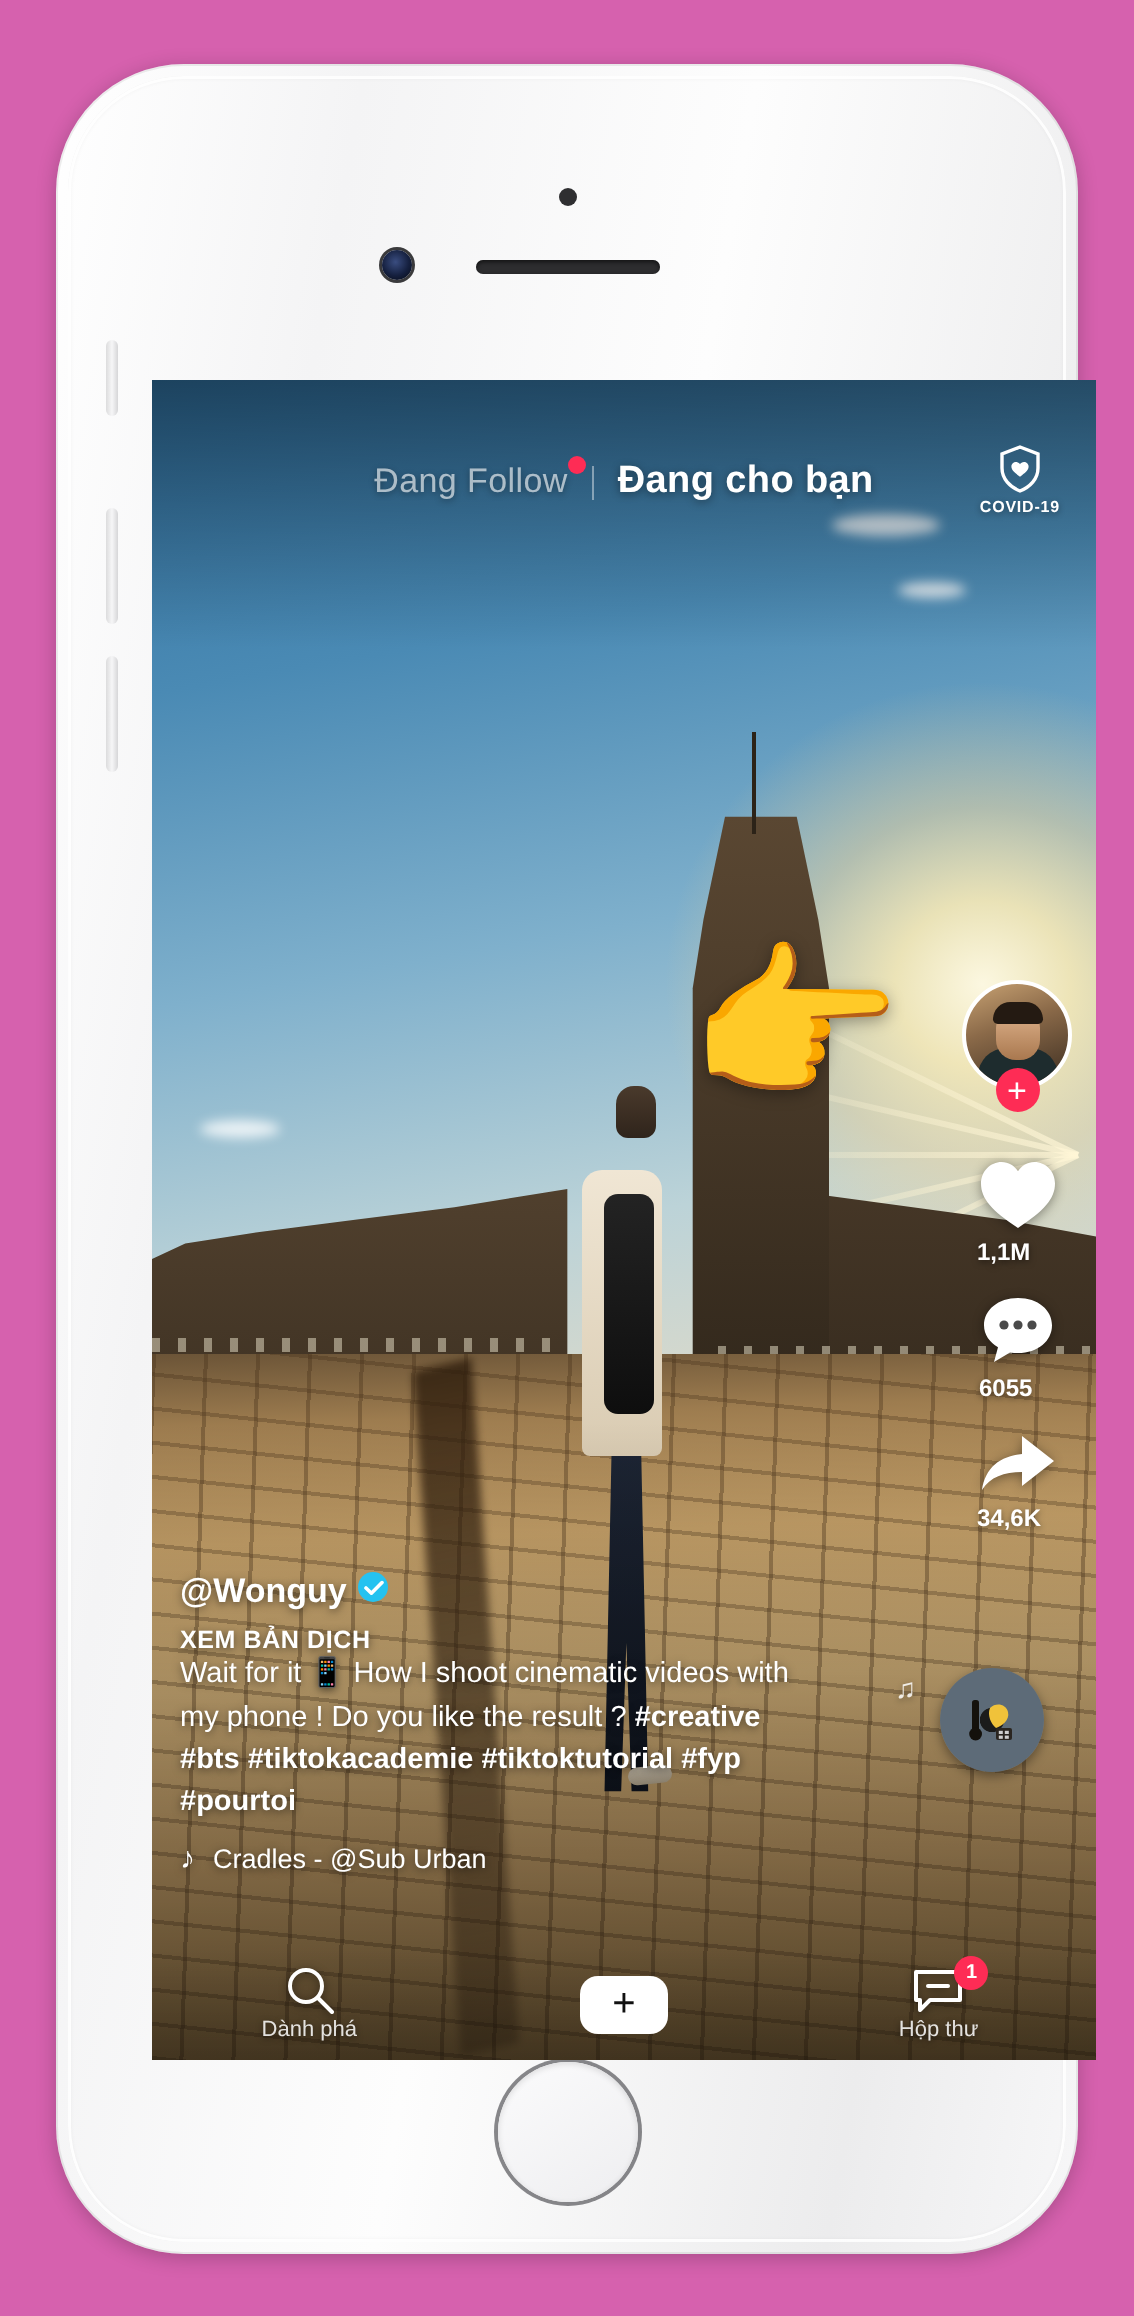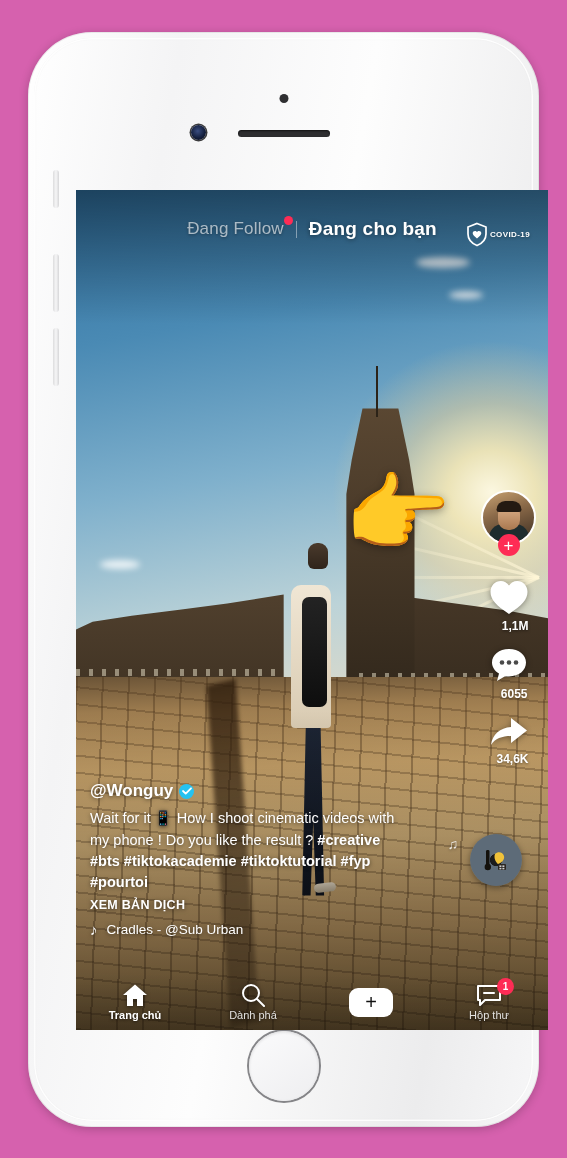--- a/index.html
+++ b/index.html
@@ -150,40 +150,40 @@
   #vignette{
     position:absolute; inset:0;
     background:
       linear-gradient(180deg, rgba(0,0,0,.40) 0%, rgba(0,0,0,0) 16%, rgba(0,0,0,0) 62%, rgba(0,0,0,.46) 100%);
   }
 
   
   #feed-header{
     position:absolute; left:0; top:0; width:100%;
     display:flex; justify-content:center;
-    padding-top:28px;
+    padding-top:40px;
   }
   #feed-tabs{ display:flex; align-items:center; gap:12px; }
   #tab-following{
     position:relative; color:rgba(255,255,255,.62);
     font-size:17px; font-weight:400; letter-spacing:.2px;
     text-shadow:0 1px 3px rgba(0,0,0,.35);
   }
   #following-dot{
     position:absolute; right:-9px; top:-3px;
     width:9px; height:9px; border-radius:50%; background:#fe2c55;
   }
   #tab-divider{ width:1px; height:17px; background:rgba(255,255,255,.42); }
   #tab-foryou{
     color:#fff; font-size:19px; font-weight:700; letter-spacing:.2px;
     text-shadow:0 1px 4px rgba(0,0,0,.40);
   }
   #covid-banner{
     position:absolute; right:18px; top:32px;
-    display:flex; align-items:center; gap:2px;
+    display:flex; flex-direction:column; align-items:center; gap:2px;
   }
   #covid-label{
     color:#fff; font-size:8px; font-weight:700; letter-spacing:.4px;
     text-shadow:0 1px 3px rgba(0,0,0,.4);
   }
 
   
   #action-rail{
     position:absolute; right:12px; top:300px;
     display:flex; flex-direction:column; align-items:center;
@@ -209,21 +209,21 @@
     bottom:0; width:40px; height:19px; border-radius:14px 14px 0 0;
     background:#1e2c2e;
   }
   #follow-badge{
     position:absolute; left:50%; transform:translateX(-50%);
     bottom:-11px; width:22px; height:22px; border-radius:50%;
     background:#fe2c55; color:#fff;
     display:flex; align-items:center; justify-content:center;
     font-size:17px; font-weight:400; line-height:1;
   }
-  .rail-item{ display:flex; flex-direction:column; align-items:flex-end; margin-bottom:14px; }
+  .rail-item{ display:flex; flex-direction:column; align-items:flex-start; margin-bottom:14px; }
   .rail-count{
     color:#fff; font-size:12px; font-weight:700; margin-top:3px;
     text-shadow:0 1px 3px rgba(0,0,0,.5);
   }
   #music-disc{
     position:absolute; right:14px; bottom:-106px;
     width:52px; height:52px; border-radius:50%;
     background:radial-gradient(circle at 50% 50%, #1b1b1b 0 16%, #5d6b78 17% 100%);
     box-shadow:0 2px 6px rgba(0,0,0,.4);
     display:flex; align-items:center; justify-content:center;
@@ -233,21 +233,21 @@
     position:absolute; color:rgba(255,255,255,.85);
     font-size:14px; text-shadow:0 1px 3px rgba(0,0,0,.4);
   }
   #note-a{ right:78px; bottom:-72px; }
 
   
   #caption-block{
     position:absolute; left:14px; bottom:92px; width:320px;
     text-shadow:0 1px 4px rgba(0,0,0,.55);
   }
-  #username-row{ display:flex; align-items:center; gap:6px; margin-bottom:7px; }
+  #username-row{ display:flex; gap:6px; margin-bottom:7px; }
   #username{ color:#fff; font-size:17px; font-weight:700; }
   #verified-badge{
     width:15px; height:15px; border-radius:50%;
     background:#25c2f0; display:flex; align-items:center; justify-content:center;
   }
   #caption-text{ color:#fff; font-size:14.5px; line-height:1.46; font-weight:400; }
   .hashtag{ font-weight:700; }
   #translate-link{
     color:#fff; font-size:12.5px; font-weight:700;
     letter-spacing:.3px; margin-top:5px;
@@ -420,41 +420,35 @@
 
     <div id="caption-block">
       <div id="username-row">
         <div id="username">@Wonguy</div>
         <div id="verified-badge">
           <svg width="10" height="8" viewBox="0 0 10 8">
             <path d="M1 4 L3.7 6.6 L9 1.3" fill="none" stroke="#ffffff" stroke-width="1.8" stroke-linecap="round" stroke-linejoin="round"></path>
           </svg>
         </div>
       </div>
+      <div id="translate-link">XEM BẢN DỊCH</div>
       <div id="caption-text">
         <span>Wait for it 📱 How I shoot cinematic</span>
         <span>videos with my phone ! Do you like the</span>
         <span>result ? </span><span class="hashtag">#creative #bts #tiktokacademie</span>
         <span class="hashtag">#tiktoktutorial #fyp #pourtoi</span>
       </div>
-      <div id="translate-link">XEM BẢN DỊCH</div>
       <div id="music-row">
         <div id="music-note-icon">♪</div>
         <div id="music-title">Cradles - @Sub Urban</div>
       </div>
     </div>
 
     <div id="bottom-nav">
 
-      <div class="nav-item">
-        <svg width="26" height="24" viewBox="0 0 26 24" style="filter:drop-shadow(0 1px 2px rgba(0,0,0,.5))">
-          <path d="M13 1.5 L25 12 H21 V23 H15 V16 H11 V23 H5 V12 H1 Z" fill="#ffffff"></path>
-        </svg>
-        <div class="nav-label">Trang chủ</div>
-      </div>
 
       <div class="nav-item inactive">
         <svg width="26" height="24" viewBox="0 0 26 24" style="filter:drop-shadow(0 1px 2px rgba(0,0,0,.5))">
           <circle cx="11" cy="10" r="8" fill="none" stroke="#ffffff" stroke-width="2"></circle>
           <line x1="17" y1="16" x2="24" y2="23" stroke="#ffffff" stroke-width="2" stroke-linecap="round"></line>
         </svg>
         <div class="nav-label">Dành phá</div>
       </div>
 
       <div class="nav-item">

